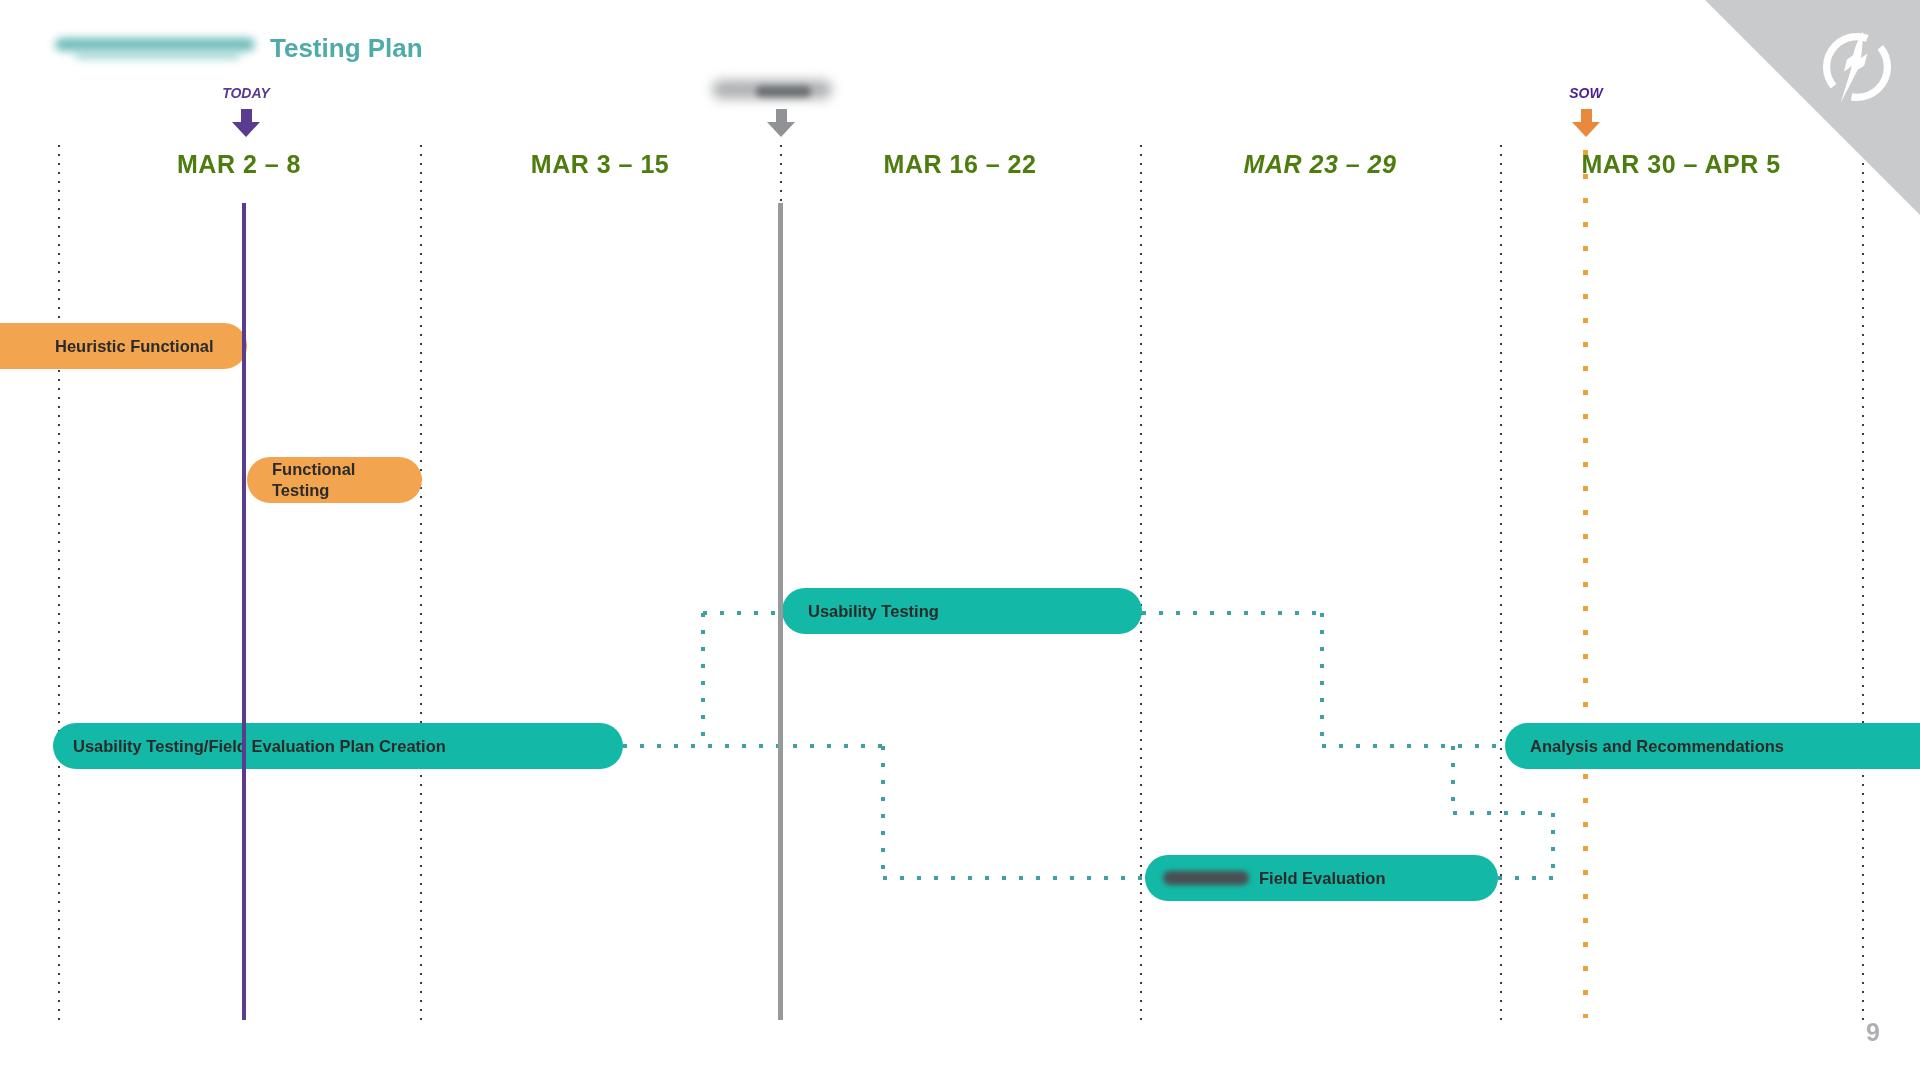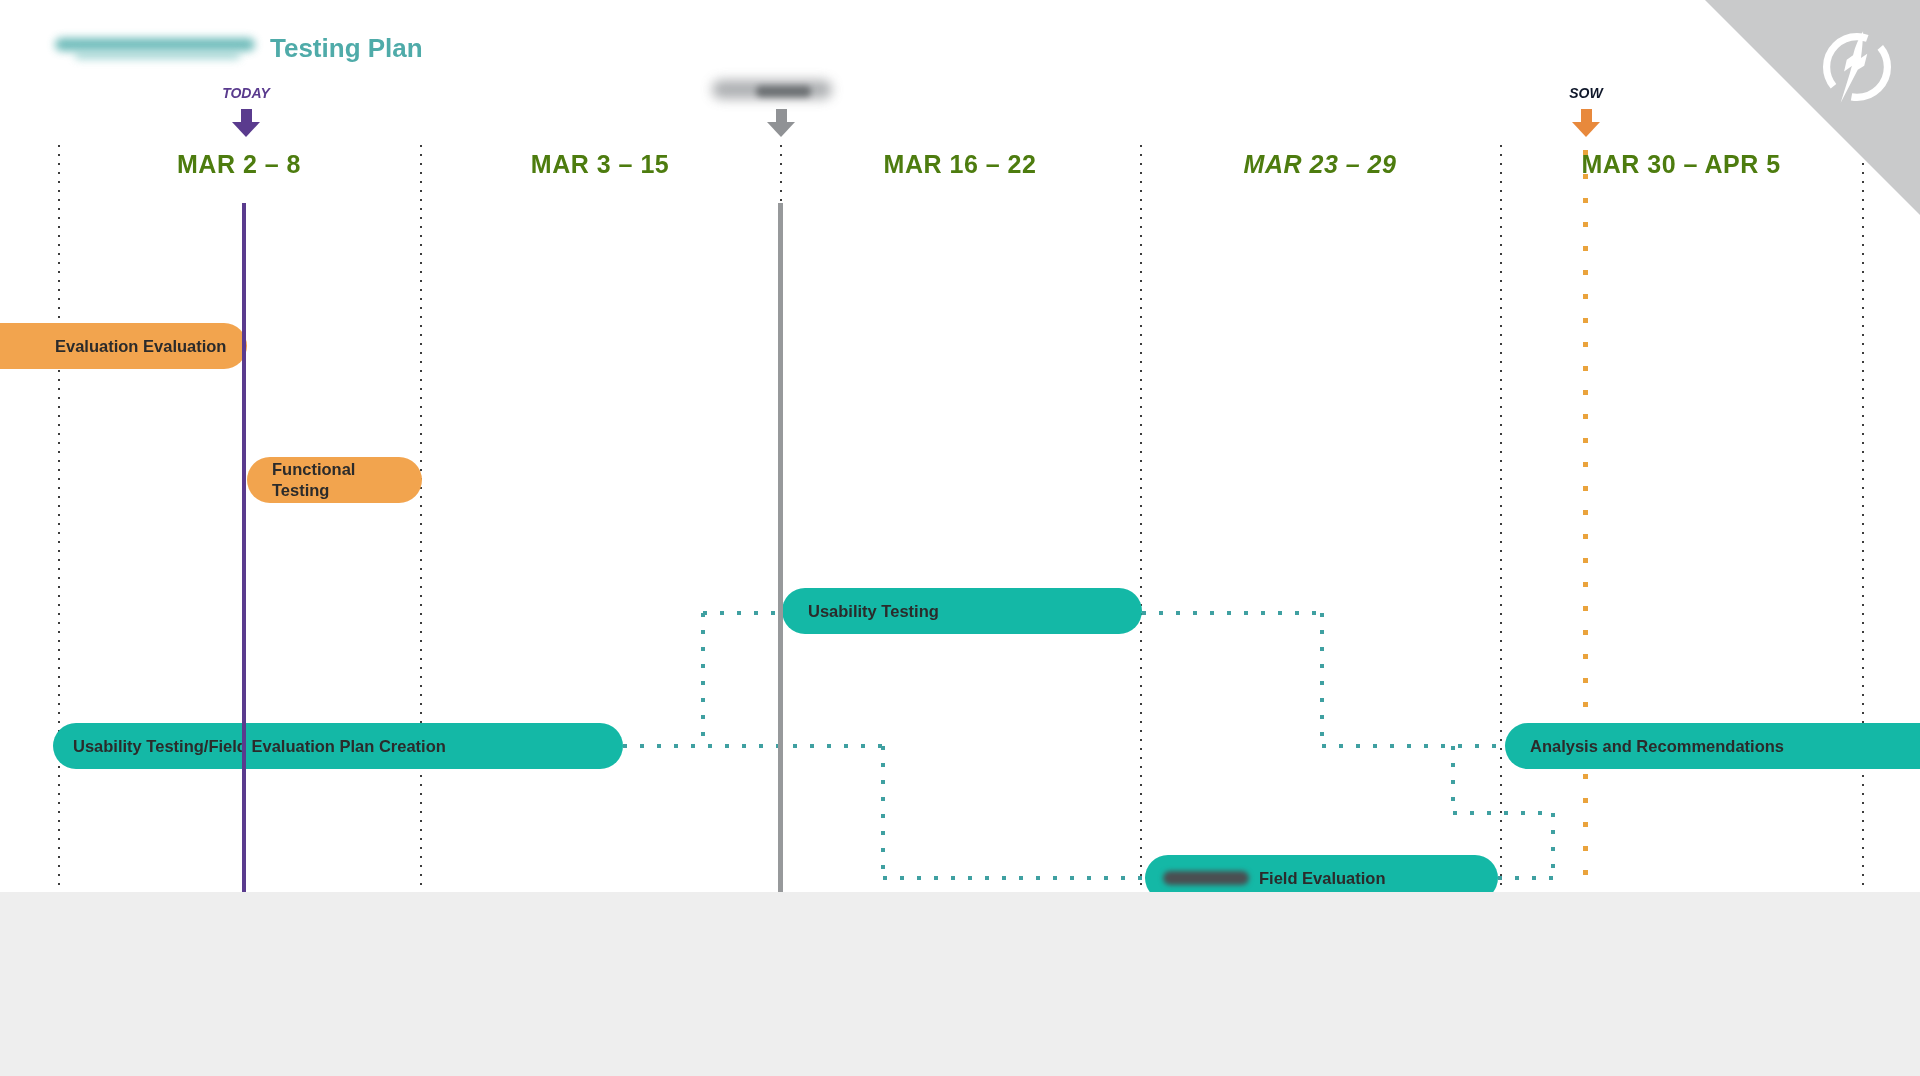--- a/index.html
+++ b/index.html
@@ -1,17 +1,17 @@
 <!DOCTYPE html>
 <html><head>
 <meta charset="utf-8">
 <style>
   html,body{margin:0;padding:0;background:#eee;}
   #stage{
-    position:relative;width:1920px;height:892px;background:#ffffff;
+    position:relative;width:1920px;height:1076px;background:#ffffff;
     overflow:hidden;font-family:"Liberation Sans",sans-serif;
   }
   
   .title-smudge1{position:absolute;left:55px;top:38px;width:200px;height:13px;
     background:#55b0ae;border-radius:7px;filter:blur(4px);opacity:.85;z-index:6;}
   .title-smudge2{position:absolute;left:75px;top:52px;width:165px;height:7px;
     background:#7cc4c2;border-radius:4px;filter:blur(4px);opacity:.7;z-index:6;}
   .page-title{position:absolute;left:270px;top:33px;font-size:26px;font-weight:bold;
     color:#4faba9;white-space:nowrap;z-index:6;}
   
@@ -20,21 +20,21 @@
   .corner-logo{position:absolute;left:1819px;top:29px;width:76px;height:76px;z-index:5;}
   
   .vline{position:absolute;top:145px;width:2px;height:876px;z-index:1;
     background:repeating-linear-gradient(to bottom,#3c3c3c 0 2px,transparent 2px 9px);}
   .wh{position:absolute;top:150px;transform:translateX(-50%);font-size:25px;
     font-weight:bold;color:#4d7c0f;letter-spacing:.5px;white-space:nowrap;z-index:2;}
   
   .marker-label{position:absolute;transform:translateX(-50%);font-size:14px;
     font-weight:bold;font-style:italic;white-space:nowrap;z-index:6;}
   #today-label{left:246px;top:85px;color:#5a3b8e;}
-  #sow-label{left:1586px;top:85px;color:#0f172a;}
+  #sow-label{left:1586px;top:85px;color:#4c1d95;}
   .arrow-stem{position:absolute;width:11px;height:13px;z-index:6;}
   .arrow-head{position:absolute;width:0;height:0;z-index:6;
     border-left:14.5px solid transparent;border-right:14.5px solid transparent;}
   #today-stem{left:241px;top:109px;background:#5a3b8e;}
   #today-head{left:232px;top:122px;border-top:15px solid #5a3b8e;}
   #milestone-stem{left:776px;top:109px;background:#909295;}
   #milestone-head{left:767px;top:122px;border-top:15px solid #909295;}
   #sow-stem{left:1581px;top:109px;background:#e8893c;}
   #sow-head{left:1572px;top:122px;border-top:15px solid #e8893c;}
   .milestone-smudge1{position:absolute;left:712px;top:80px;width:120px;height:19px;
@@ -106,21 +106,21 @@
     <div class="vline" style="left: 780px;"></div>
     <div class="vline" style="left: 1140px;"></div>
     <div class="vline" style="left: 1500px;"></div>
     <div class="vline" style="left: 1862px;"></div>
     <div class="wh" style="left: 239px;">MAR 2 – 8</div>
     <div class="wh" style="left: 600px;">MAR 3 – 15</div>
     <div class="wh" style="left: 960px;">MAR 16 – 22</div>
     <div class="wh" style="left: 1320px; font-style: italic;">MAR 23 – 29</div>
     <div class="wh" style="left: 1681px;">MAR 30 – APR 5</div>
     <div class="task orange" style="left: -30px; top: 323px; width: 277px; padding-left: 85px;">
-      <span class="lbl">Evaluation Evaluation</span>
+      <span class="lbl">Heuristic Functional</span>
     </div>
     <div class="task orange wrap" style="left: 247px; top: 457px; width: 175px; padding-left: 25px;">
       <span class="lbl">Functional Testing</span>
     </div>
     <div class="task teal" style="left: 782px; top: 588px; width: 360px; padding-left: 26px;">
       <span class="lbl">Usability Testing</span>
     </div>
     <div class="task teal" style="left: 53px; top: 723px; width: 570px; padding-left: 20px;">
       <span class="lbl">Usability Testing/Field Evaluation Plan Creation</span>
     </div>

